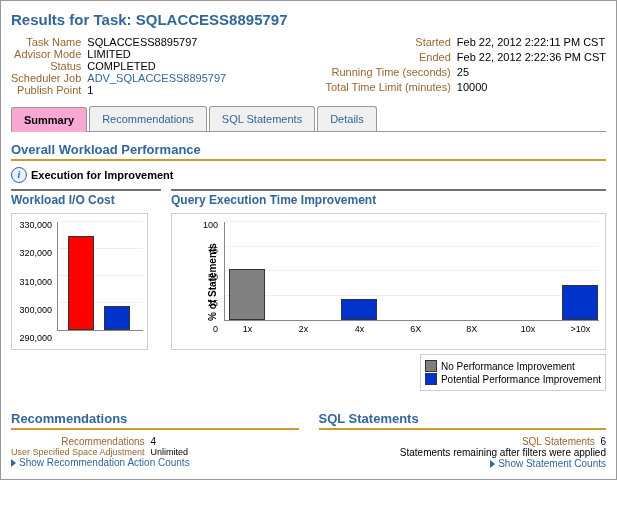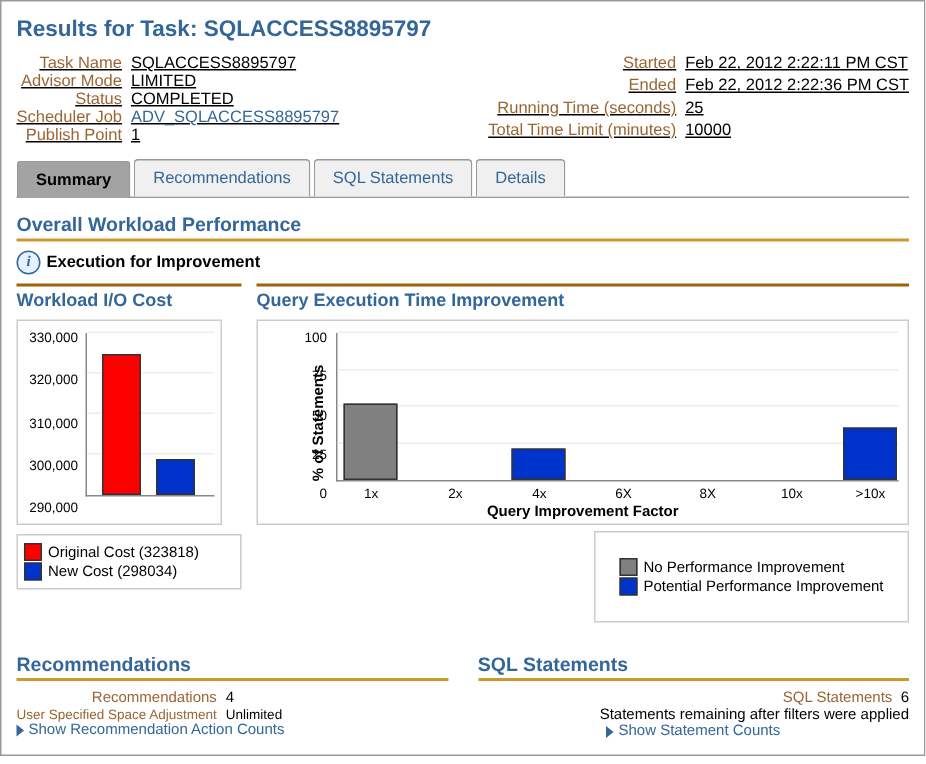--- a/index.html
+++ b/index.html
@@ -22,21 +22,20 @@
 }
 .meta-row {
   display: flex;
   justify-content: space-between;
 }
 .meta-block {
   display: table;
 }
 .meta-item {
   display: table-row;
-  text-decoration: underline;
 }
 .meta-label {
   display: table-cell;
   text-align: right;
   color: #996633;
   padding-right: 6px;
   white-space: nowrap;
 }
 .meta-value {
   display: table-cell;
@@ -52,21 +51,21 @@
   border: 1px solid #999;
   border-bottom: none;
   margin-right: 2px;
   background: #f0f0f0;
   color: #336699;
   cursor: pointer;
   border-radius: 3px 3px 0 0;
   font-size: 11px;
 }
 .tab.active {
-  background: #a3a3a3;
+  background: #f9a8d4;
   font-weight: bold;
   color: #000;
   position: relative;
   top: 1px;
 }
 .section-head {
   font-weight: bold;
   color: #336699;
   font-size: 13px;
   margin: 10px 0 6px 0;
@@ -91,21 +90,21 @@
   font-size: 10px;
   line-height: 13px;
   font-style: italic;
   font-family: Georgia, serif;
 }
 .charts-row {
   display: flex;
   gap: 10px;
 }
 .chart-box {
-  border-top: 2px solid #a16207;
+  border-top: 2px solid #737373;
 }
 .chart-title {
   font-weight: bold;
   color: #336699;
   font-size: 12px;
   padding: 2px 0 6px 0;
 }
 .bar-chart-1 {
   width: 135px;
   height: 135px;
@@ -233,21 +232,21 @@
   font-size: 10px;
   font-weight: bold;
 }
 .legend-row {
   display: flex;
   justify-content: flex-end;
   margin-top: 4px;
 }
 .legend2 {
   border: 1px solid #ccc;
-  padding: 16px;
+  padding: 4px;
   font-size: 10px;
 }
 .bottom-row {
   display: flex;
   gap: 20px;
   margin-top: 10px;
 }
 .bottom-col {
   flex: 1;
 }
@@ -366,30 +365,20 @@
           <div class="y-tick-1" style="top:8%">330,000</div>
         </div>
         <div class="plot-1">
           <div class="grid-1" style="bottom:25%"></div>
           <div class="grid-1" style="bottom:50%"></div>
           <div class="grid-1" style="bottom:75%"></div>
           <div class="grid-1" style="bottom:100%"></div>
           <div class="bar bar-red" style="left:10px;height:85%"></div>
           <div class="bar bar-blue" style="left:46px;height:20%"></div>
         </div>
-      </div>
-      <div class="legend">
-        <div class="legend-item">
-            <span class="swatch sw-red"></span>
-            <span>Original Cost (323818)</span>
-          </div>
-        <div class="legend-item">
-            <span class="swatch sw-blue"></span>
-            <span>New Cost (298034)</span>
-          </div>
       </div>
     </div>
 
     <div class="chart-box chart2-wrap">
       <div class="chart-title">Query Execution Time Improvement</div>
       <div class="bar-chart-2">
         <div class="ylab2">% of Statements</div>
         <div class="y-axis-2">
           <div class="y-tick-2" style="top:85%">0</div>
           <div class="y-tick-2" style="top:66%">25</div>
@@ -406,21 +395,20 @@
           <div class="bar2" style="left:31%;height:19%;background:#0033cc"></div>
           <div class="bar2" style="left:90%;height:34%;background:#0033cc"></div>
           <div class="x-tick-2" style="left:6%">1x</div>
           <div class="x-tick-2" style="left:21%">2x</div>
           <div class="x-tick-2" style="left:36%">4x</div>
           <div class="x-tick-2" style="left:51%">6X</div>
           <div class="x-tick-2" style="left:66%">8X</div>
           <div class="x-tick-2" style="left:81%">10x</div>
           <div class="x-tick-2" style="left:95%">&gt;10x</div>
         </div>
-        <div class="xlab2">Query Improvement Factor</div>
       </div>
       <div class="legend-row">
         <div class="legend2">
           <div class="legend-item">
               <span class="swatch sw-gray"></span>
               <span>No Performance Improvement</span>
             </div>
           <div class="legend-item">
               <span class="swatch sw-blue"></span>
               <span>Potential Performance Improvement</span>
@@ -449,19 +437,19 @@
         <span class="tri"></span>
         <span>Show Recommendation Action Counts</span>
       </div>
     </div>
     <div class="bottom-col">
       <div class="section-head">SQL Statements</div>
       <div class="right-text">
         <span style="color:#996633">SQL Statements</span>&nbsp;&nbsp;<span>6</span>
       </div>
       <div class="right-text">Statements remaining after filters were applied</div>
-      <div class="show-link" style="justify-content:center">
+      <div class="show-link" style="justify-content:flex-end">
         <span class="tri"></span>
         <span>Show Statement Counts</span>
       </div>
     </div>
   </div>
 </div>
 
 </body></html>

